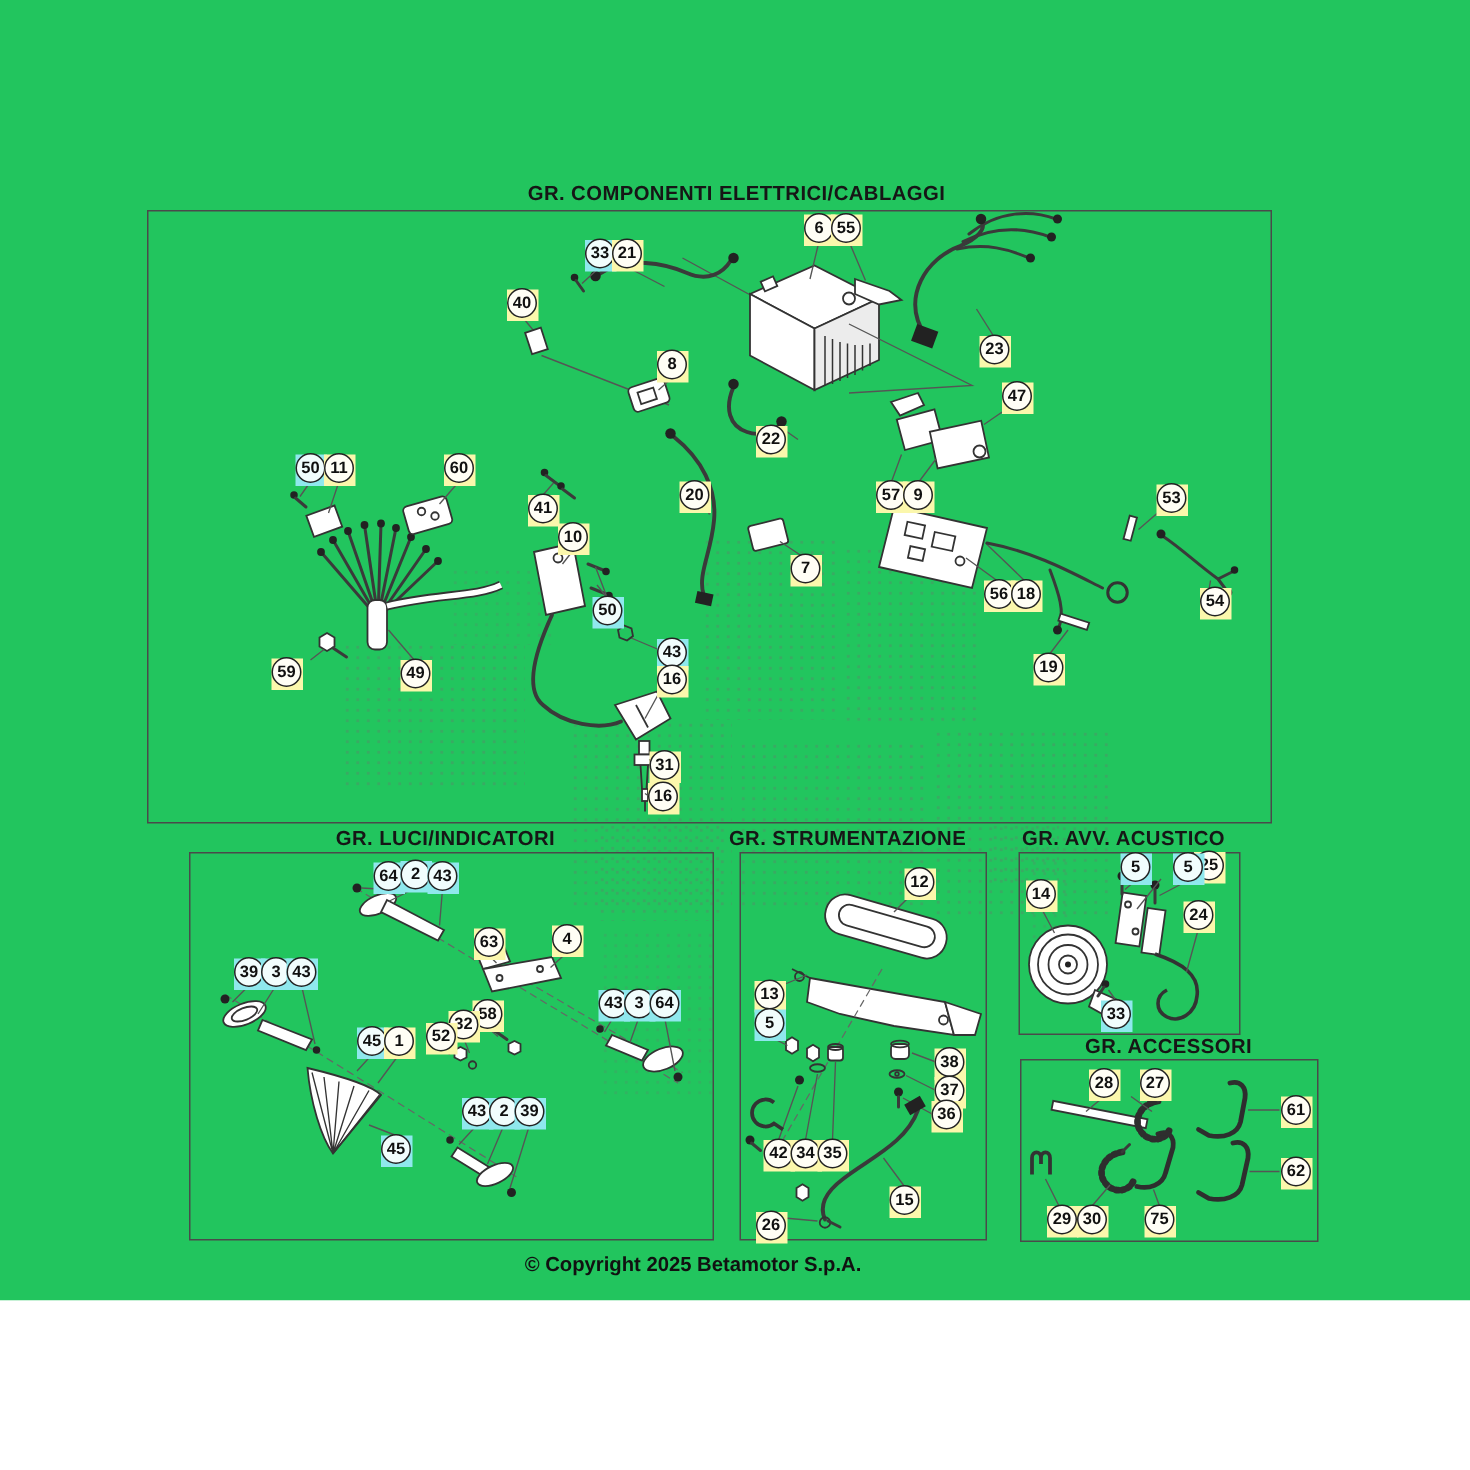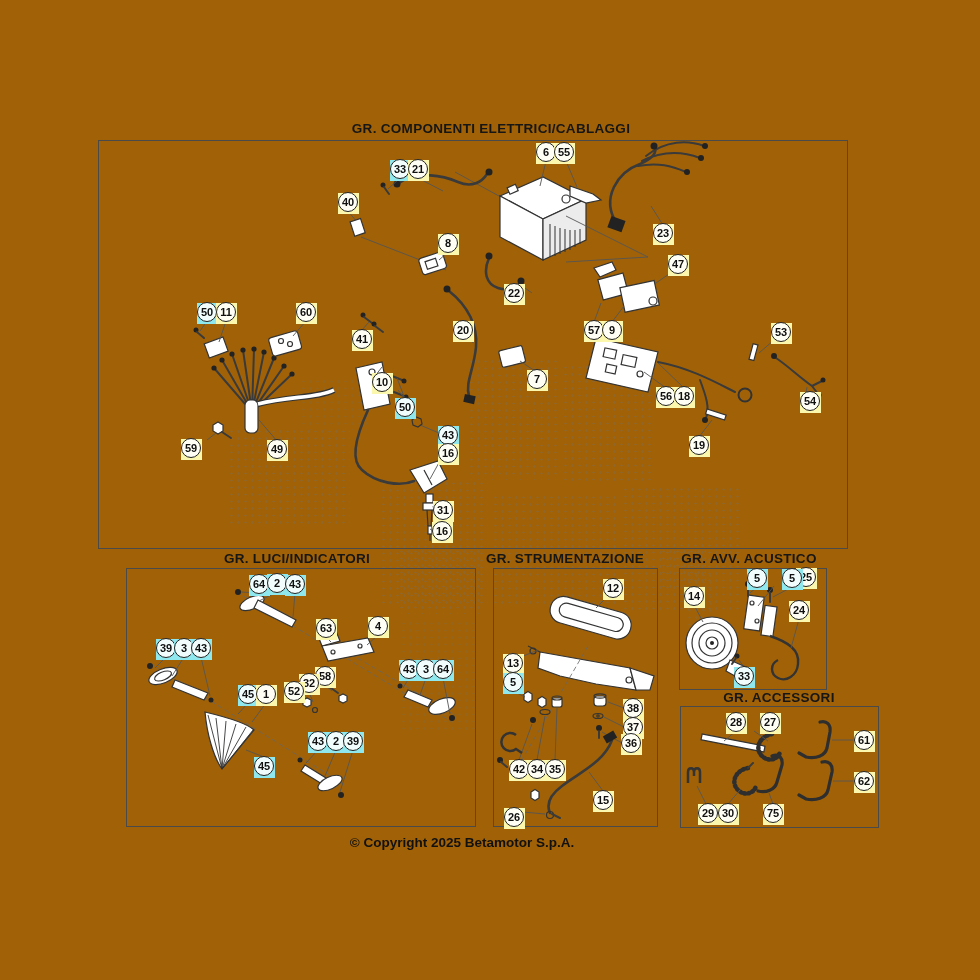--- a/index.html
+++ b/index.html
@@ -1,16 +1,16 @@
 <!DOCTYPE html>
 <html><head>
 <meta charset="utf-8">
 <style>
   html,body{margin:0;padding:0;background:#fff;}
-  #stage{position:relative;width:980px;height:980px;background:#a16207;overflow:hidden;
+  #stage{position:relative;width:980px;height:867px;background:#22c55e;overflow:hidden;
          font-family:"Liberation Sans",sans-serif;}
   .panel{position:absolute;border:1.2px solid #4a4a4a;background:transparent;}
   #p-elettrici{left:98px;top:140px;width:748px;height:407px;}
   #p-luci{left:126px;top:568px;width:348px;height:257px;}
   #p-strum{left:493px;top:568px;width:163px;height:257px;}
   #p-avv{left:679px;top:568px;width:146px;height:120px;}
   #p-acc{left:680px;top:706px;width:197px;height:120px;}
   .panel-title{position:absolute;transform:translateX(-50%);white-space:nowrap;
     font-weight:bold;font-size:13.5px;letter-spacing:.3px;color:#161616;}
   #t-elettrici{left:491px;top:121px;}
@@ -387,21 +387,21 @@
         <span class="num">53</span>
       </div>
       <div class="callout" style="left: 350px; top: 327px;">
         <span class="hl" style="background: rgb(251, 247, 172);"></span>
         <span class="num">41</span>
       </div>
       <div class="callout" style="left: 451px; top: 318px;">
         <span class="hl" style="background: rgb(251, 247, 172);"></span>
         <span class="num">20</span>
       </div>
-      <div class="callout" style="left: 370px; top: 346px; margin-top: 24px;">
+      <div class="callout" style="left: 370px; top: 346px;">
         <span class="hl" style="background: rgb(251, 247, 172);"></span>
         <span class="num">10</span>
       </div>
       <div class="callout" style="left: 525px; top: 367px;">
         <span class="hl" style="background: rgb(251, 247, 172);"></span>
         <span class="num">7</span>
       </div>
       <div class="callout" style="left: 654px; top: 384px;">
         <span class="hl" style="background: rgb(251, 247, 172);"></span>
         <span class="num">56</span>

